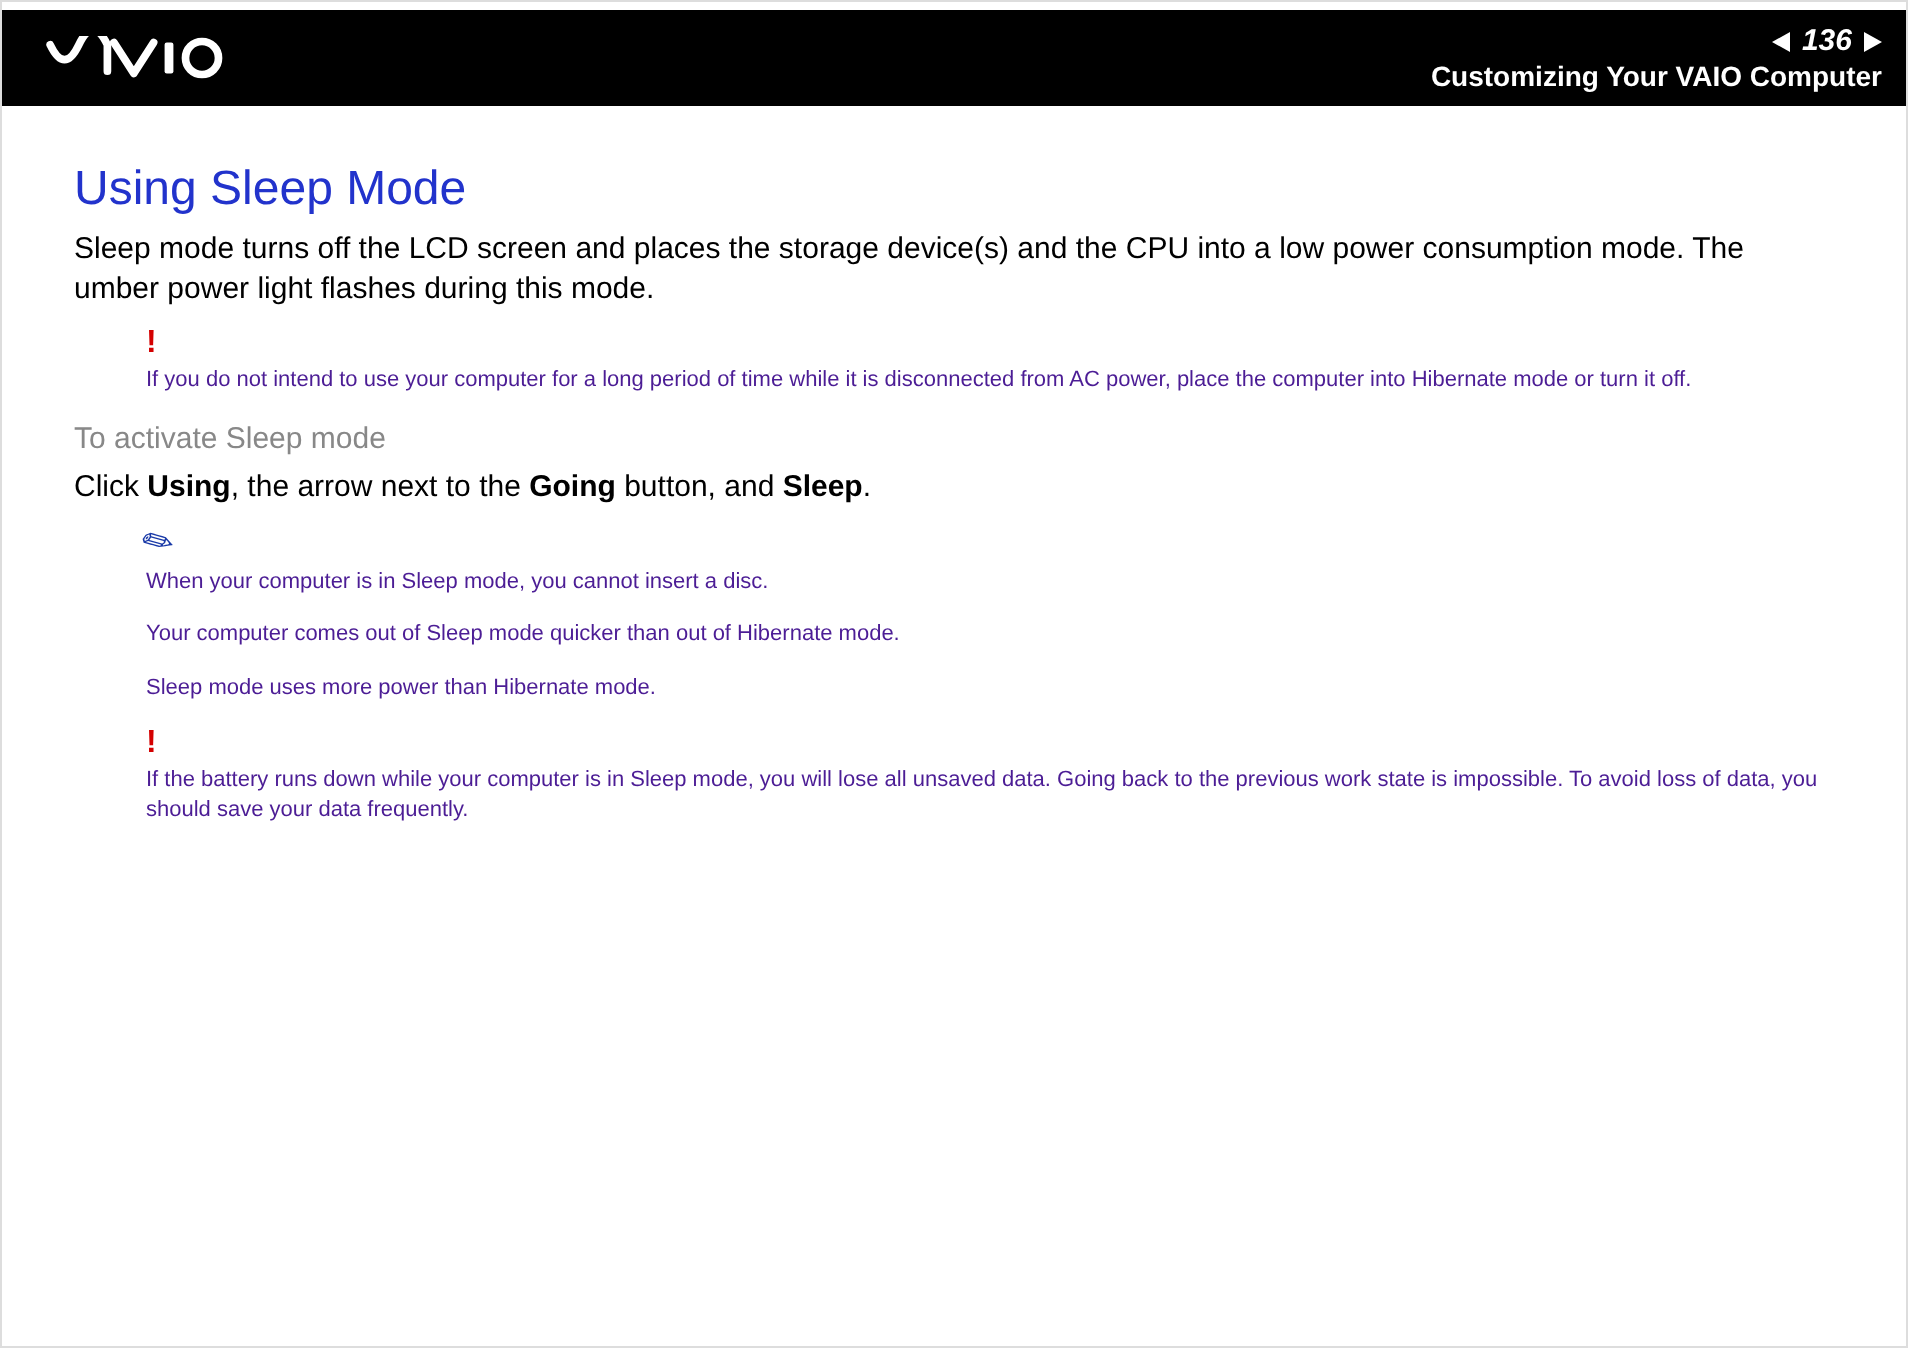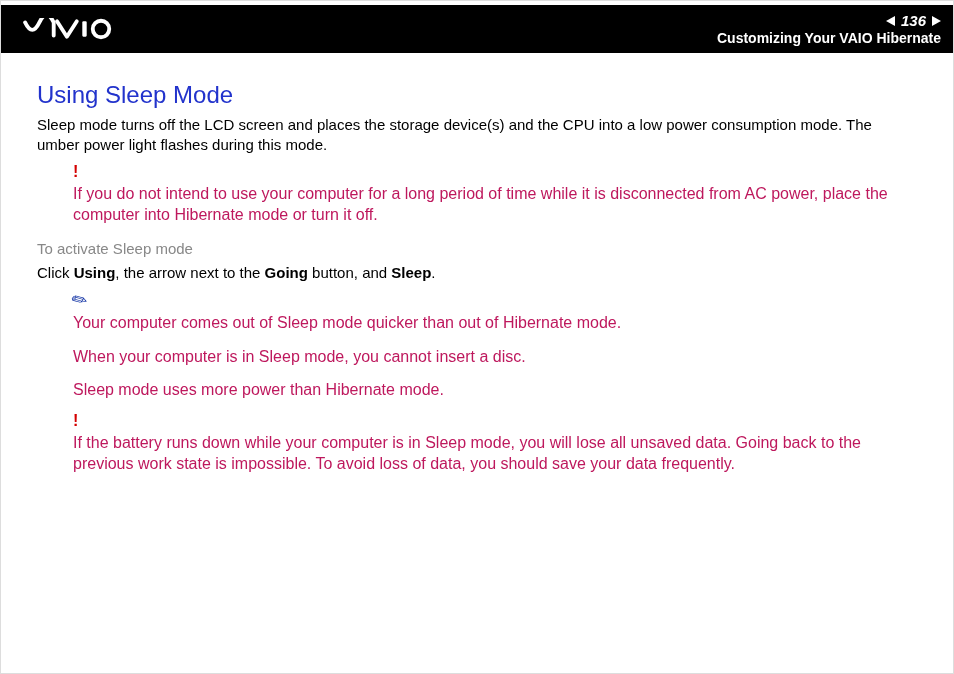--- a/index.html
+++ b/index.html
@@ -77,22 +77,22 @@
     }
     .pencil {
       color: #1a3aa8;
       font-size: 15px;
       transform: rotate(-20deg) scaleX(1.4);
       display: inline-block;
       margin-bottom: 0;
       line-height: 1;
     }
     .note-text {
-      font-size: 16px;
-      color: #be185d;
+      font-size: 11px;
+      color: #4c1d95;
       margin: 3px 0 12px 0;
       line-height: 1.35;
     }
     .h2 {
       color: #888;
       font-size: 15px;
       font-weight: normal;
       margin: 14px 0 6px 0;
     }
     b { font-weight: bold; }
@@ -108,40 +108,40 @@
       <rect x="106" y="6" width="8" height="28" rx="2"></rect>
       <circle cx="140" cy="20" r="15" stroke="#fff" stroke-width="7" fill="none"></circle>
     </svg>
   </div>
   <div class="header-right">
     <div class="page-nav">
       <span class="tri-left"></span>
       <span class="page-num">136</span>
       <span class="tri-right"></span>
     </div>
-    <div class="section-name">Customizing Your VAIO Hibernate</div>
+    <div class="section-name">Customizing Your VAIO Computer</div>
   </div>
 </div>
 
 <div class="content">
   <h1 class="h1">Using Sleep Mode</h1>
   <p class="body-text">Sleep mode turns off the LCD screen and places the storage device(s) and the CPU into a low power consumption mode. The umber power light flashes during this mode.</p>
 
   <div class="note-block">
     <div class="excl">!</div>
     <div class="note-text">If you do not intend to use your computer for a long period of time while it is disconnected from AC power, place the computer into Hibernate mode or turn it off.</div>
   </div>
 
   <h2 class="h2">To activate Sleep mode</h2>
   <p class="body-text">
     <span>Click </span><b>Using</b><span>, the arrow next to the </span><b>Going</b><span> button, and </span><b>Sleep</b><span>.</span>
   </p>
 
   <div class="note-block">
     <div><span class="pencil">✎</span></div>
+    <div class="note-text">When your computer is in Sleep mode, you cannot insert a disc.</div>
     <div class="note-text">Your computer comes out of Sleep mode quicker than out of Hibernate mode.</div>
-    <div class="note-text">When your computer is in Sleep mode, you cannot insert a disc.</div>
     <div class="note-text">Sleep mode uses more power than Hibernate mode.</div>
 
     <div class="excl">!</div>
     <div class="note-text">If the battery runs down while your computer is in Sleep mode, you will lose all unsaved data. Going back to the previous work state is impossible. To avoid loss of data, you should save your data frequently.</div>
   </div>
 </div>
 
 </body></html>

